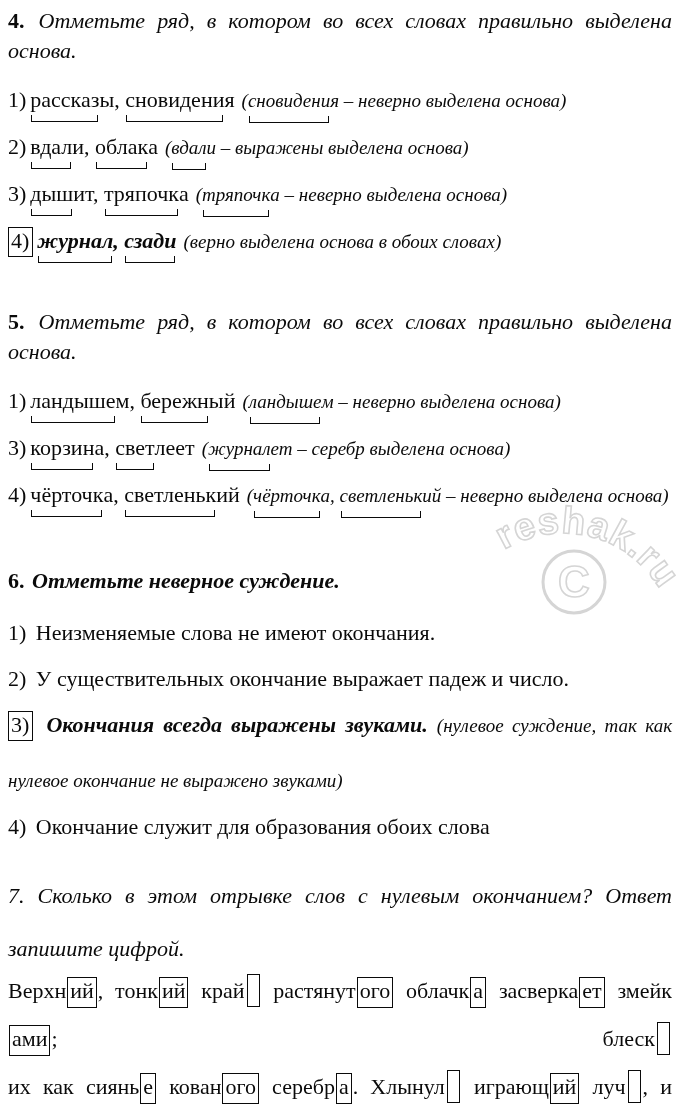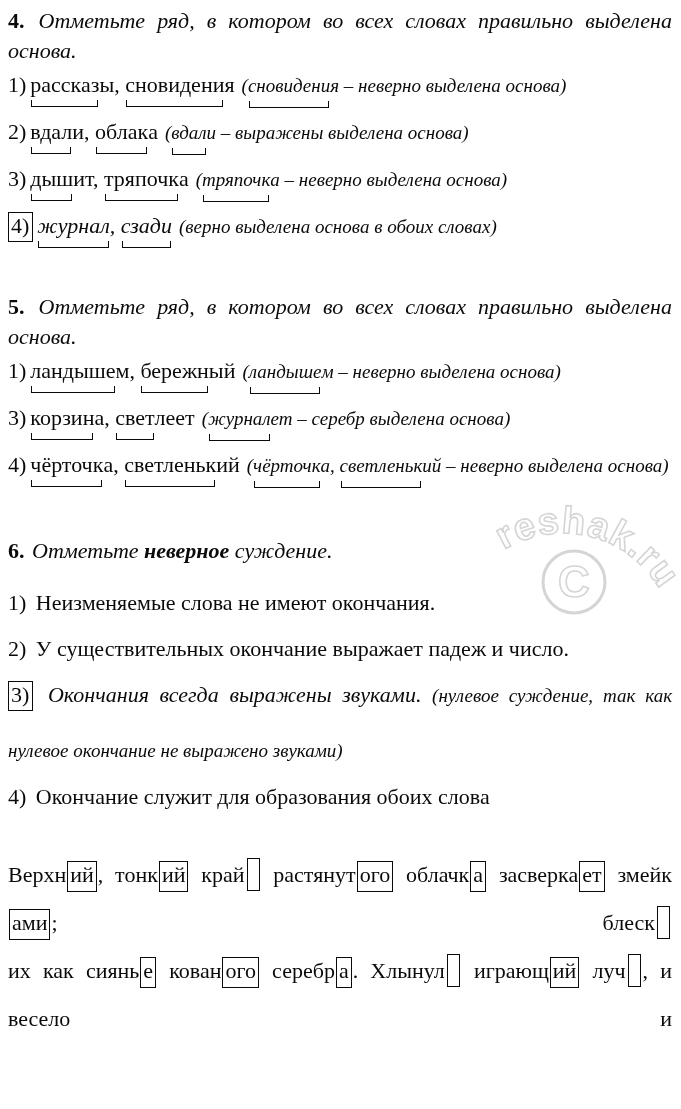--- a/index.html
+++ b/index.html
@@ -9,24 +9,24 @@
     position:relative;overflow:hidden;
   }
   .page{position:relative;z-index:1;padding:6px 9px 0 8px;}
   .wm{position:absolute;left:492px;top:490px;z-index:0;}
 
   .ex-title{font-style:italic;line-height:30px;}
   .jtitle{text-align:justify;text-align-last:justify;}
   .ex-num{font-weight:bold;font-style:normal;margin-right:2px;}
 
   .opt{margin-top:17px;line-height:29px;white-space:nowrap;}
-  .opt.first{margin-top:4px;}
+  .opt.first{margin-top:19px;}
   .num{margin-right:4px;}
   .nbox{display:inline-block;border:1.7px solid #0a0a0a;padding:0 3px 2px 2px;line-height:26px;margin-right:4px;}
-  .it{font-style:italic;}
+  .it{font-style:italic;font-weight:bold;}
   .bit{font-weight:bold;}
   .cmt{font-style:italic;font-size:19px;}
   span.cmt-block{margin-left:7px;}
 
   .stem{position:relative;display:inline-block;}
   .stem::after{
     content:"";position:absolute;left:1px;right:1px;bottom:-8px;height:6px;
     border-left:1.6px solid #0a0a0a;border-right:1.6px solid #0a0a0a;border-bottom:1.6px solid #0a0a0a;
   }
 
@@ -101,20 +101,24 @@
           <div class="tline jline"><span class="nbox">3)</span> <span class="it">Окончания всегда выражены звуками. </span><span class="cmt">(нулевое суждение, так как</span></div>
           <div class="tline"><span class="cmt">нулевое окончание не выражено звуками)</span></div>
         </div>
         <div class="opt6">
           <div class="tline"><span class="num">4)</span> <span>Окончание служит для образования обоих слова</span></div>
         </div>
       </div>
   </section>
 
   <section id="ex7">
+    <div class="ex-title">
+        <div class="tline jline"><span>7. Сколько в этом отрывке слов с нулевым окончанием? Ответ</span></div>
+        <div class="tline"><span>запишите цифрой.</span></div>
+      </div>
     <div class="passage">
         <div class="pline jline"><span>Верхн</span><span class="end">ий</span><span>, тонк</span><span class="end">ий</span><span> край</span><span class="zero"></span><span> растянут</span><span class="end">ого</span><span> облачк</span><span class="end">а</span><span> засверка</span><span class="end">ет</span><span> змейк</span><span class="end">ами</span><span>; блеск</span><span class="zero"></span></div>
         <div class="pline jline"><span>их как сиянь</span><span class="end">е</span><span> кован</span><span class="end">ого</span><span> серебр</span><span class="end">а</span><span>. Хлынул</span><span class="zero"></span><span> играющ</span><span class="end">ий</span><span> луч</span><span class="zero"></span><span>, и весело и</span></div>
       </div>
 
   </section>
 
 </div>
 
 </body></html>

